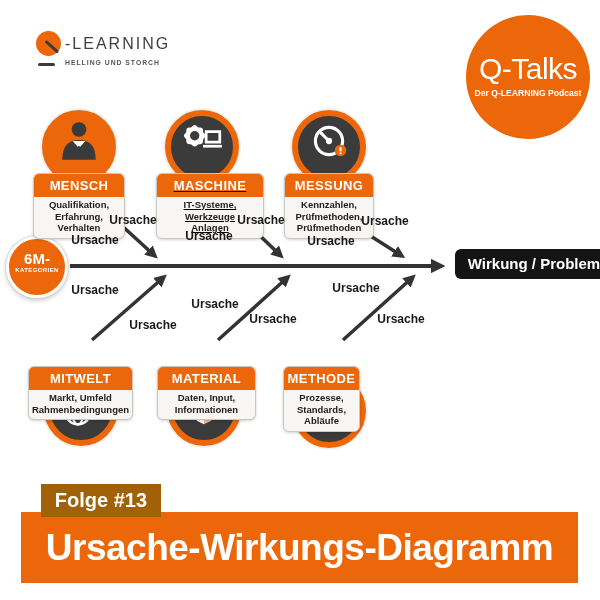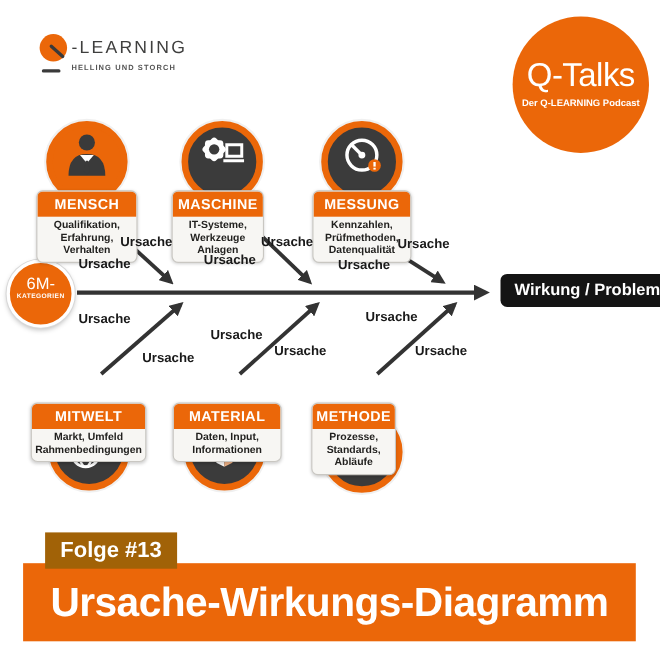--- a/index.html
+++ b/index.html
@@ -16,21 +16,21 @@
 
   .badge { left:466px; top:15px; width:124px; height:124px; border-radius:50%; background:#EB6709; z-index:5; text-align:center; color:#fff; }
   .badge-title { margin-top:37px; font-size:30px; font-weight:400; letter-spacing:-0.5px; }
   .badge-sub { margin-top:2px; font-size:8.6px; font-weight:700; }
 
   
   svg.bones { left:0; top:0; width:600px; height:600px; z-index:2; pointer-events:none; }
 
   .hub { left:6px; top:236px; width:62px; height:62px; border-radius:50%; background:#EB6709; border:3px solid #fff;
          box-shadow:0 0 0 1px #d8d8d8, 0 2px 5px rgba(0,0,0,.25); z-index:3; text-align:center; color:#fff; }
-  .hub-l1 { margin-top:12px; font-size:15px; font-weight:400; line-height:16px; }
+  .hub-l1 { margin-top:12px; font-size:15px; font-weight:700; line-height:16px; }
   .hub-l2 { font-size:6px; font-weight:700; letter-spacing:.4px; }
 
   .effect-box { left:455px; top:249px; width:158px; height:30px; background:#141414; border-radius:6px; color:#fff;
                 font-size:15px; font-weight:700; text-align:center; line-height:30px; z-index:3; }
 
   .circle { width:74px; height:74px; border-radius:50%; background:#3b3b3b; border:6px solid #EB6709;
             box-shadow:0 0 0 2px rgba(0,0,0,.06); z-index:1; display:flex; justify-content:center; }
   .circle.orange-fill { background:#EB6709; }
   .circle svg { width:46px; height:46px; }
   .icon-top svg { margin-top:2px; }
@@ -154,34 +154,34 @@
 </div>
 
 <div class="abs card" style="left:33px;top:152px;width:92px;">
   <div class="card-header">MENSCH</div>
   <div class="card-body">
     <span>Qualifikation,</span>
     <span>Erfahrung,</span>
     <span>Verhalten</span>
   </div>
 </div>
-<div class="abs card" style="left:156px;top:152px;width:84px;">
+<div class="abs card" style="left:156px;top:152px;width:108px;text-decoration:underline;">
   <div class="card-header">MASCHINE</div>
   <div class="card-body">
     <span>IT-Systeme,</span>
     <span>Werkzeuge</span>
     <span>Anlagen</span>
   </div>
 </div>
 <div class="abs card" style="left:284px;top:152px;width:90px;">
   <div class="card-header">MESSUNG</div>
   <div class="card-body">
     <span>Kennzahlen,</span>
     <span>Prüfmethoden,</span>
-    <span>Datenqualität</span>
+    <span>Prüfmethoden</span>
   </div>
 </div>
 <div class="abs card" style="left:28px;top:345px;width:105px;">
   <div class="card-header">MITWELT</div>
   <div class="card-body">
     <span>Markt, Umfeld</span>
     <span>Rahmenbedingungen</span>
   </div>
 </div>
 <div class="abs card" style="left:157px;top:345px;width:99px;">

